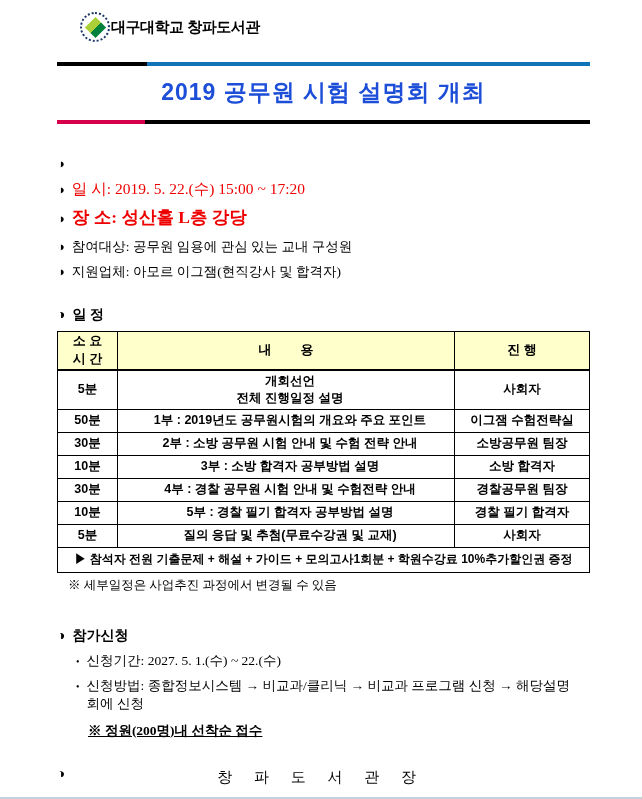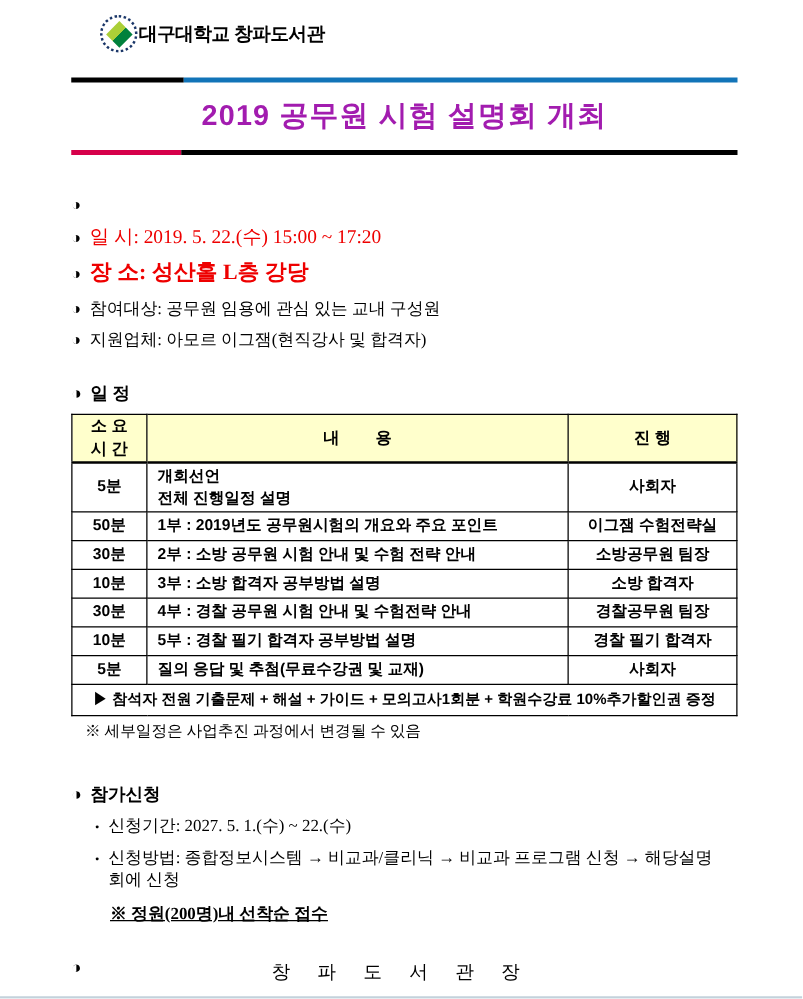--- a/index.html
+++ b/index.html
@@ -38,21 +38,21 @@
   .banner { margin-top: 18px; }
   .rule { display: flex; height: 4px; width: 533px; }
   .rule-top .seg1 { width: 90px; background: #000000; }
   .rule-top .seg2 { flex: 1; background: #1274B8; }
   .rule-bottom .seg1 { width: 88px; background: #D6004A; }
   .rule-bottom .seg2 { flex: 1; background: #000000; }
   .doc-title {
     width: 533px; text-align: center;
     font-family: "Liberation Sans", sans-serif;
     font-weight: bold; font-size: 23px; letter-spacing: 1px;
-    color: #a21caf;
+    color: #1d4ed8;
     padding: 11px 0 12px 0;
   }
 
   
   .info { margin-top: 32px; }
   .iline { display: flex; align-items: baseline; gap: 7px; margin-bottom: 7px; font-size: 13.5px; }
   .iline .bullet { font-size: 13px; flex: 0 0 auto; }
   .iline.red { color: #EE0000; }
   .iline.size-md { font-size: 15.5px; margin-bottom: 5px; }
   .iline.size-lg { font-size: 17.5px; margin-bottom: 9px; font-weight: bold; }
@@ -69,21 +69,21 @@
   table.sched thead th {
     background: #FFFFCC; height: 38px;
     border-bottom: 2px solid #000000;
     white-space: pre-wrap; text-align: center; vertical-align: middle;
     font-size: 13px;
   }
   table.sched .col-dur { width: 60px; }
   table.sched .col-host { width: 135px; }
   table.sched td { height: 23px; vertical-align: middle; }
   table.sched td.dur, table.sched td.host { text-align: center; }
-  table.sched td.cont { padding-left: 8px; text-align: left; }
+  table.sched td.cont { padding-left: 8px; text-align: center; }
   table.sched td.pre { white-space: pre-line; padding-top: 2px; padding-bottom: 2px; }
   table.sched td.bonus { text-align: center; height: 25px; font-size: 12px; }
   .sched-note { font-size: 12.5px; margin: 4px 0 0 11px; }
 
   
   .apply { margin-top: 33px; }
   .apply-head { display: flex; align-items: baseline; gap: 7px; font-size: 14px; font-weight: bold; }
   .apply-item { display: flex; align-items: baseline; gap: 7px; margin: 7px 0 0 19px; font-size: 13.5px; width: 500px; }
   .apply-item .dot { font-size: 10px; flex: 0 0 auto; }
   .apply-note { margin: 9px 0 0 31px; font-size: 13.5px; font-weight: bold; text-decoration: underline; }

